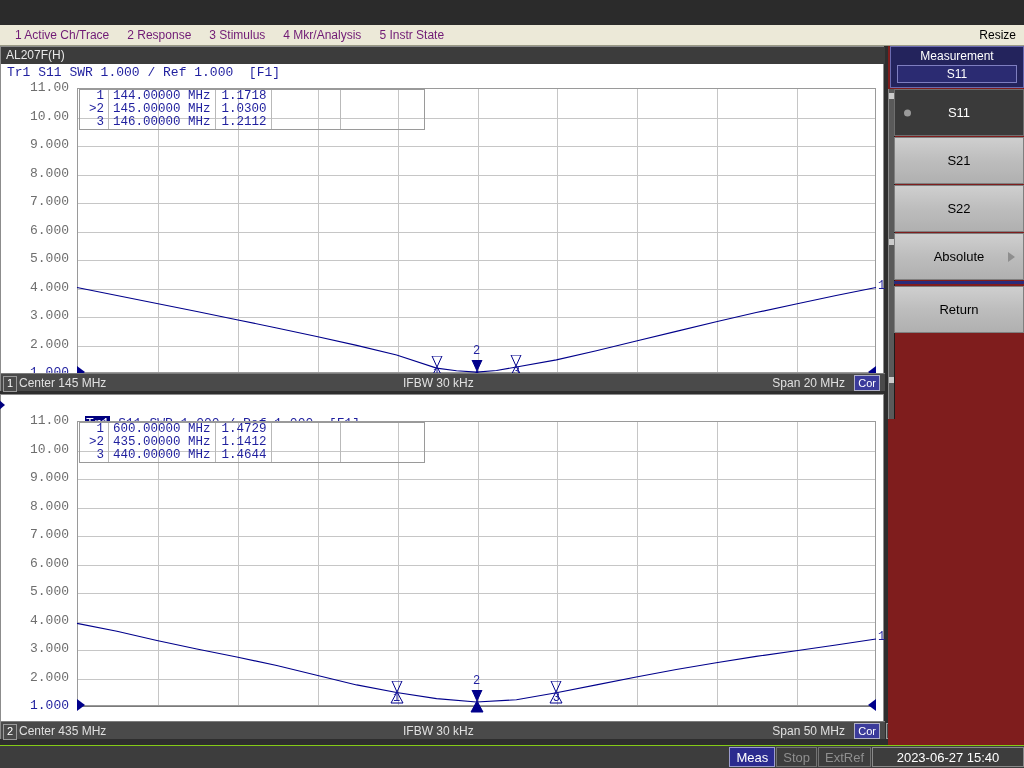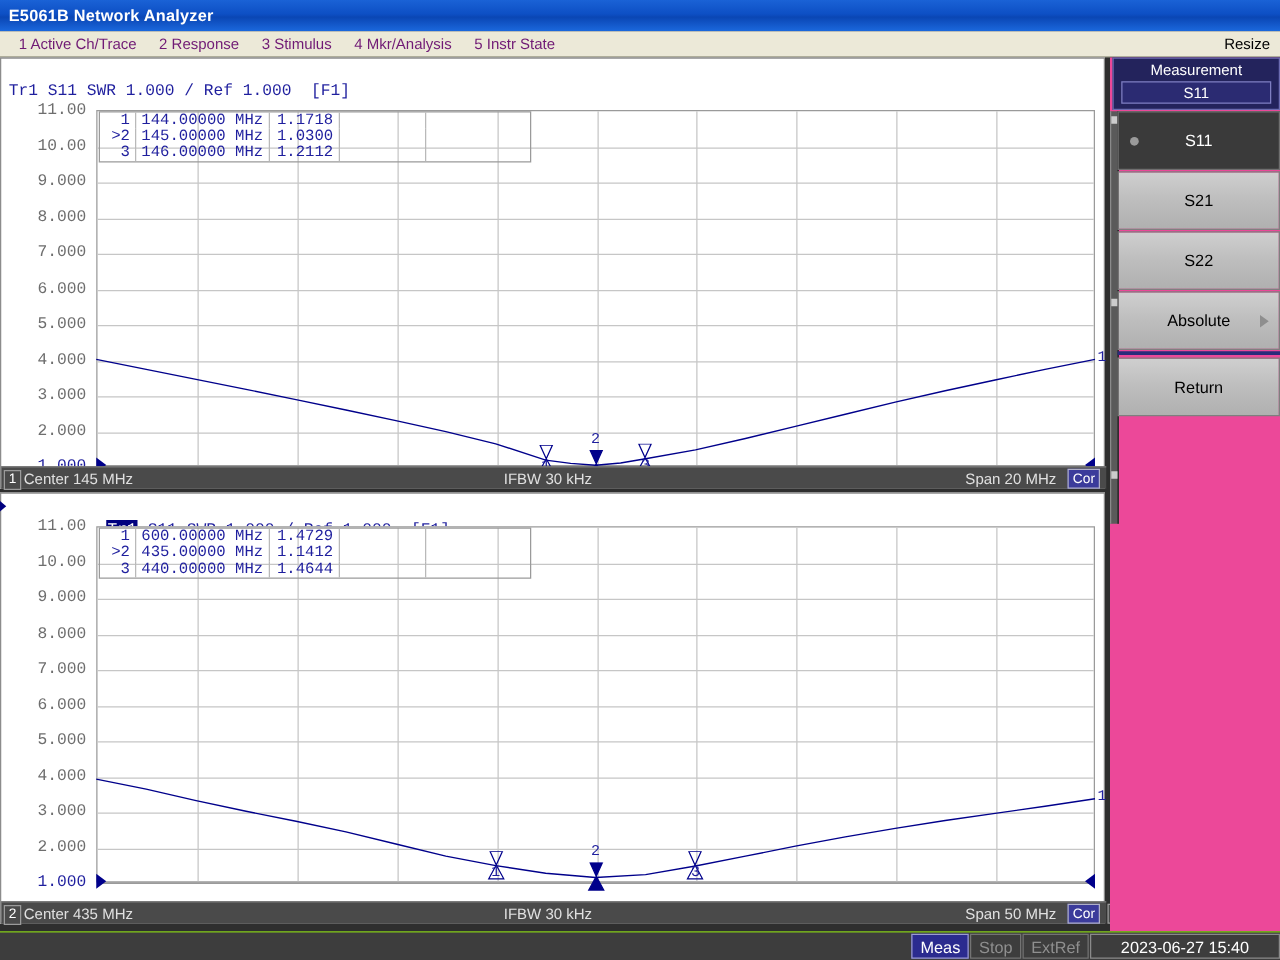--- a/index.html
+++ b/index.html
@@ -80,21 +80,21 @@
      border:1px solid #9b9b9b;color:#fff;font-size:11px;line-height:13px;text-align:center;}
   .chanstat .center{position:absolute;left:18px;}
   .chanstat .ifbw{position:absolute;left:402px;}
   .chanstat .span{position:absolute;right:40px;}
   .chanstat .cor{position:absolute;right:5px;top:1px;background:#3b3b9b;color:#fff;
      border:1px solid #b0b0c8;padding:0 3px;font-size:11px;line-height:14px;}
   .chanstat .bang{position:absolute;right:-12px;top:1px;background:#4a4a4a;color:#ddd;
      border:1px solid #9b9b9b;padding:0 3px;font-size:11px;line-height:14px;}
 
   
-  .sidebar{position:absolute;left:888px;top:46px;width:136px;height:699px;background:#ec4899;}
+  .sidebar{position:absolute;left:888px;top:46px;width:136px;height:699px;background:#7f1d1d;}
   .sk-head{position:absolute;left:2px;top:0;width:134px;height:42px;background:#23235c;
      border:1px solid #6b6bb0;box-sizing:border-box;color:#fff;text-align:center;}
   .sk-head .t{font-size:12px;line-height:15px;padding-top:2px;}
   .sk-head .v{margin:1px 6px 0 6px;border:1px solid #7e7ec0;background:#2b2b72;
      font-size:12px;line-height:16px;color:#fff;}
   .sk-list{position:absolute;left:6px;top:43px;width:130px;}
   .sk{position:relative;width:130px;height:47px;margin-bottom:1px;box-sizing:border-box;
      background:linear-gradient(180deg,#cfcfcf 0%,#bdbdbd 50%,#b0b0b0 100%);
      border:1px solid #7f7f7f;color:#000;font-size:13px;
      display:flex;align-items:center;justify-content:center;}
@@ -116,38 +116,36 @@
   .bbx{height:20px;line-height:20px;font-size:13px;padding:0 6px;border:1px solid #737373;
      margin-left:1px;color:#8f8f8f;background:#3d3d3d;box-sizing:border-box;}
   .bbx.on{background:#2b2b8f;color:#ffffff;border-color:#9c9cd0;}
   .bbx.time{color:#ffffff;min-width:152px;text-align:center;border-color:#8a8a8a;}
 </style>
 </head>
 <body>
 
 <div id="app">
 
-  <div class="titlebar">
-    <span>E5061B Network Analyzer</span>
-  </div>
 
   <div class="menubar">
     <div class="items">
       <div class="mi">1 Active Ch/Trace</div>
       <div class="mi">2 Response</div>
       <div class="mi">3 Stimulus</div>
       <div class="mi">4 Mkr/Analysis</div>
       <div class="mi">5 Instr State</div>
     </div>
     <div class="resize">Resize</div>
   </div>
 
   <div class="workarea">
 
     <div class="chan" id="chan1">
+      <div class="chan-title">AL207F(H)</div>
 
       <div class="plotwrap">
         <div class="traceinfo">Tr1 S11 SWR 1.000 / Ref 1.000  [F1]</div>
 
         <div class="ylabels" id="y1" style="top: 24px;">
             <div class="ylab" style="top: -6px;">11.00</div>
             <div class="ylab" style="top: 22.5px;">10.00</div>
             <div class="ylab" style="top: 51px;">9.000</div>
             <div class="ylab" style="top: 79.5px;">8.000</div>
             <div class="ylab" style="top: 108px;">7.000</div>

